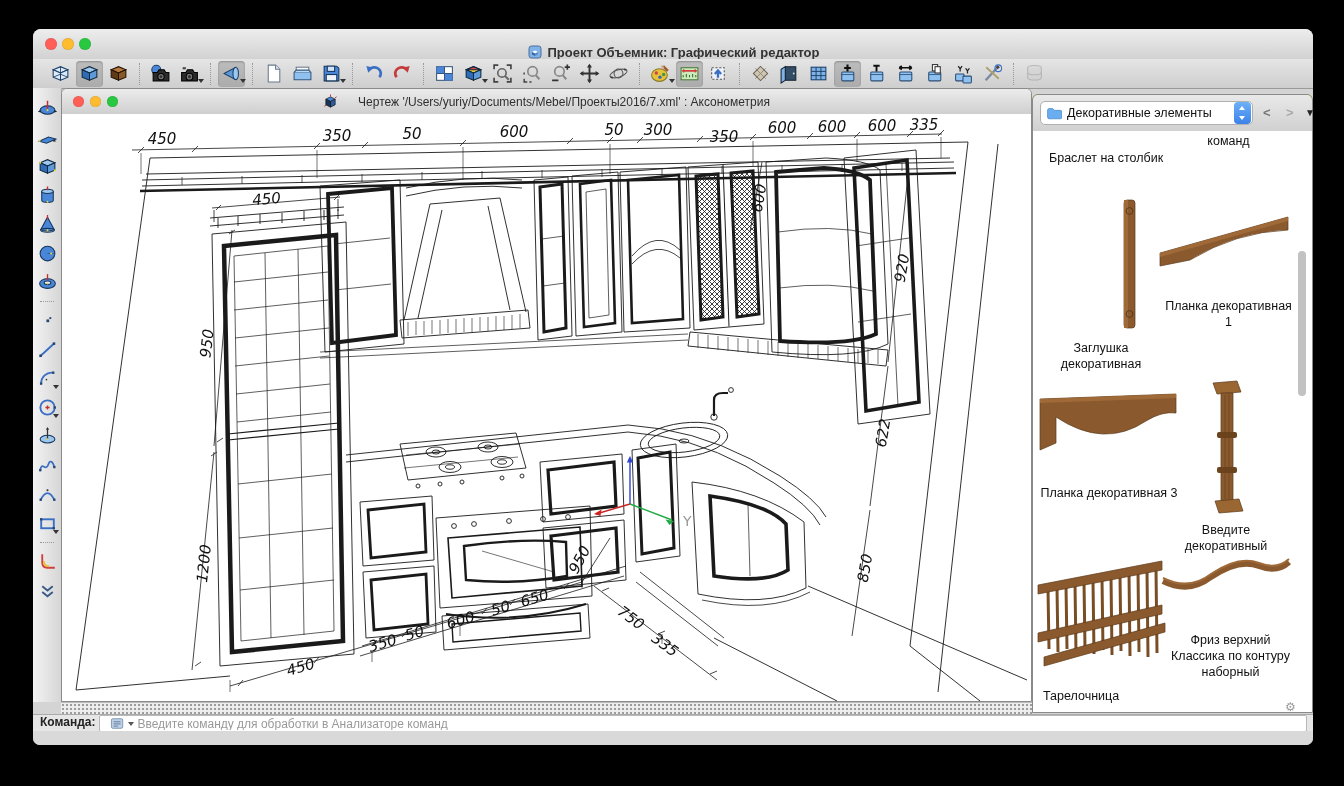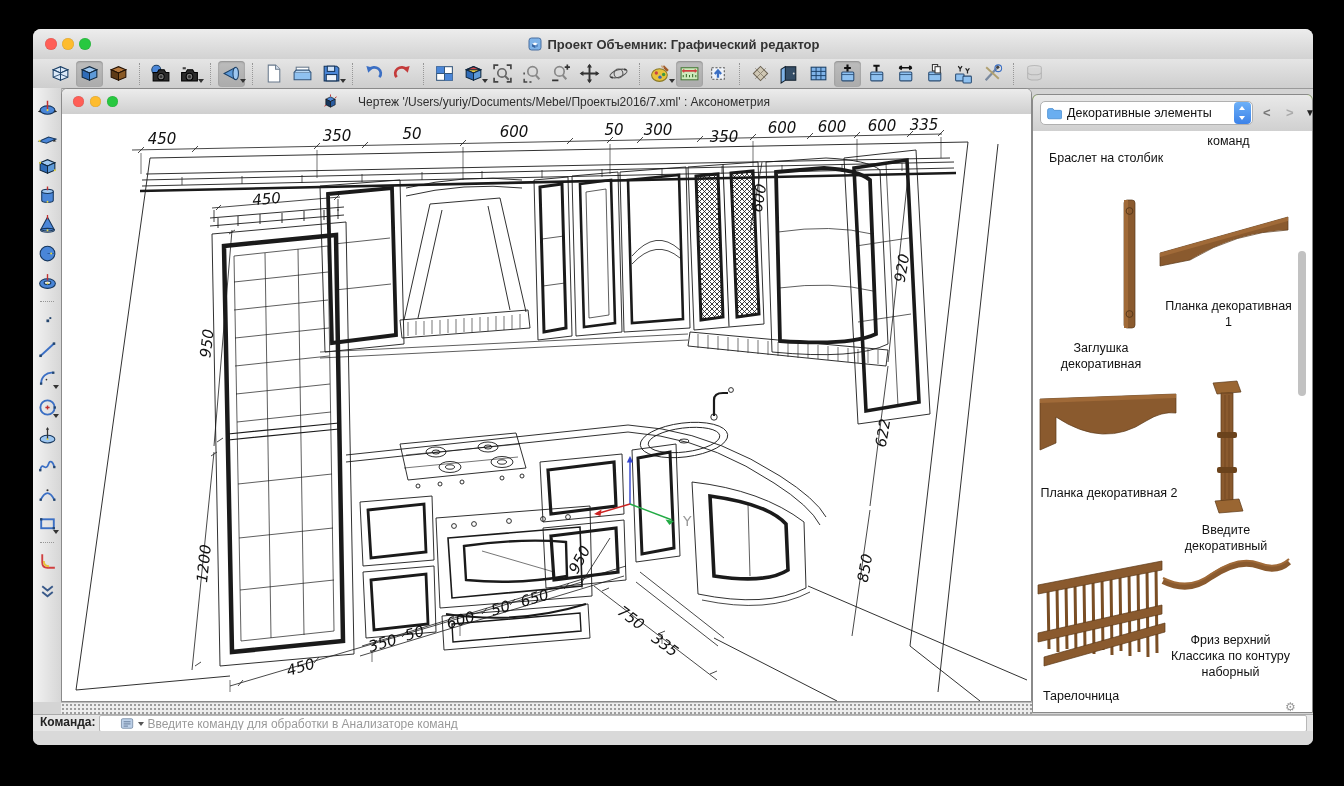--- a/index.html
+++ b/index.html
@@ -3,21 +3,21 @@
 <meta charset="utf-8">
 <style>
   html,body{margin:0;padding:0;}
   body{width:1344px;height:786px;background:#000;font-family:"Liberation Sans",sans-serif;position:relative;overflow:hidden;}
   .abs{position:absolute;}
   #app{position:absolute;left:33px;top:29px;width:1280px;height:716px;background:#d4d4d4;border-radius:8px 8px 7px 7px;overflow:hidden;}
   
   #titlebar{position:absolute;left:0;top:0;right:0;height:30px;background:linear-gradient(#ededed,#d2d2d2);border-bottom:1px solid #a6a6a6;}
   .tl{position:absolute;top:9px;width:12px;height:12px;border-radius:50%;box-shadow:inset 0 0 1px rgba(0,0,0,.35);}
   .tl.red{background:#ff5f57;}  .tl.yel{background:#febc2e;} .tl.grn{background:#28c840;}
-  #main-title{position:absolute;top:0;left:0;right:0;height:30px;display:flex;align-items:center;justify-content:center;gap:5px;font-size:13px;font-weight:bold;color:#333;}
+  #main-title{position:absolute;top:8px;left:0;right:0;height:30px;display:flex;align-items:center;justify-content:center;gap:5px;font-size:13px;font-weight:bold;color:#333;}
   
   #main-toolbar{position:absolute;left:0;top:30px;right:0;height:29px;background:linear-gradient(#e5e5e5,#cecece);border-bottom:1px solid #9a9a9a;display:flex;align-items:center;padding-left:13px;}
   .tb-btn{width:27px;height:26px;display:flex;align-items:center;justify-content:center;position:relative;border-radius:4px;margin:0 1px;flex:none;}
   .tb-btn.sel{background:rgba(0,0,0,.17);box-shadow:inset 0 1px 2px rgba(0,0,0,.25);}
   .tb-btn.dis{opacity:.45;}
   .dd{position:absolute;right:-1px;bottom:4px;width:0;height:0;border-left:3.5px solid transparent;border-right:3.5px solid transparent;border-top:4px solid #333;}
   .tb-sep{width:0;height:22px;border-left:1px dotted #979797;margin:0 6px;flex:none;}
   
   #left-toolbar{position:absolute;left:0;top:59px;width:28px;bottom:43px;background:linear-gradient(90deg,#f3f3f3,#d6d6d6);border-right:1px solid #adadad;display:flex;flex-direction:column;align-items:center;padding-top:6px;}
   #left-toolbar .tb-btn{width:26px;height:24px;margin:2.5px 0;}
@@ -42,21 +42,21 @@
   #stepper .up{position:absolute;left:5px;top:4px;width:0;height:0;border-left:3.5px solid transparent;border-right:3.5px solid transparent;border-bottom:4.5px solid #fff;}
   #stepper .dn{position:absolute;left:5px;bottom:4px;width:0;height:0;border-left:3.5px solid transparent;border-right:3.5px solid transparent;border-top:4.5px solid #fff;}
   .nav-arrow{position:absolute;top:10px;font-size:13px;font-weight:bold;}
   #palette-list{position:absolute;left:0;top:36px;right:0;bottom:0;background:#fff;overflow:hidden;}
   .p-label{position:absolute;font-size:12.5px;line-height:1.28;color:#111;text-align:center;}
   .p-label.left{text-align:left;}
   #p-scroll{position:absolute;width:8px;border-radius:4px;background:#c2c2c2;}
   
   #command-bar{position:absolute;left:0;right:0;top:685px;height:17px;background:#e6e6e6;border-top:1px solid #aaa;display:flex;align-items:flex-start;padding-left:7px;gap:4px;}
   #command-label{font-size:12px;font-weight:bold;color:#222;flex:none;}
-  #command-input-wrap{flex:1;height:15px;background:#fff;border:1px solid #b8b8b8;border-radius:2px;margin-right:6px;display:flex;align-items:center;gap:3px;padding-left:20px;}
+  #command-input-wrap{flex:1;height:15px;background:#fff;border:1px solid #b8b8b8;border-radius:2px;margin-right:6px;display:flex;align-items:center;gap:3px;padding-left:10px;}
   #command-input{border:none;outline:none;flex:1;font-size:12px;color:#444;font-family:"Liberation Sans",sans-serif;background:transparent;height:13px;padding:0;}
   #command-input::placeholder{color:#9a9a9a;}
   #gear{position:absolute;left:1252px;top:671px;font-size:12px;color:#999;font-family:"DejaVu Sans",sans-serif;}
   #bottom-pad{position:absolute;left:0;right:0;top:702px;height:14px;background:#d9d9d9;}
   .cmd-dd{width:0;height:0;border-left:3px solid transparent;border-right:3px solid transparent;border-top:4px solid #555;flex:none;}
 </style>
 </head>
 <body>
 
 <div id="app">
@@ -641,21 +641,21 @@
       <span class="nav-arrow" style="left:230px;color:#777">&lt;</span>
       <span class="nav-arrow" style="left:253px;color:#aaa">&gt;</span>
       <span class="nav-arrow" style="left:272px;color:#222;font-size:10px;top:12px">▼</span>
     </div>
     <div id="palette-list">
 
       <div class="p-label" style="left:128px;top:2px;width:135px">команд</div>
       <div class="p-label left" style="left:16px;top:19px;width:190px">Браслет на столбик</div>
       <div class="p-label" style="left:3px;top:209px;width:130px">Заглушка декоративная</div>
       <div class="p-label" style="left:128px;top:167px;width:135px">Планка декоративная 1</div>
-      <div class="p-label" style="left:1px;top:354px;width:150px">Планка декоративная 2</div>
+      <div class="p-label" style="left:1px;top:354px;width:150px">Планка декоративная 3</div>
       <div class="p-label" style="left:128px;top:391px;width:130px">Введите декоративный</div>
       <div class="p-label left" style="left:10px;top:557px;width:150px">Тарелочница</div>
       <div class="p-label" style="left:130px;top:501px;width:135px">Фриз верхний Классика по контуру наборный</div>
 
       <svg class="abs" style="left:80px;top:65px" width="30" height="140" viewBox="0 0 30 140">
         <rect x="11" y="4" width="11" height="128" rx="3" fill="#8a5a2e" stroke="#5a3a1a" stroke-width="0.7"></rect>
         <rect x="11" y="4" width="4" height="128" fill="#a06a38"></rect>
         <circle cx="16.5" cy="15" r="3.4" fill="none" stroke="#5a3a1a"></circle>
         <circle cx="16.5" cy="118" r="3.4" fill="none" stroke="#5a3a1a"></circle>
       </svg>

